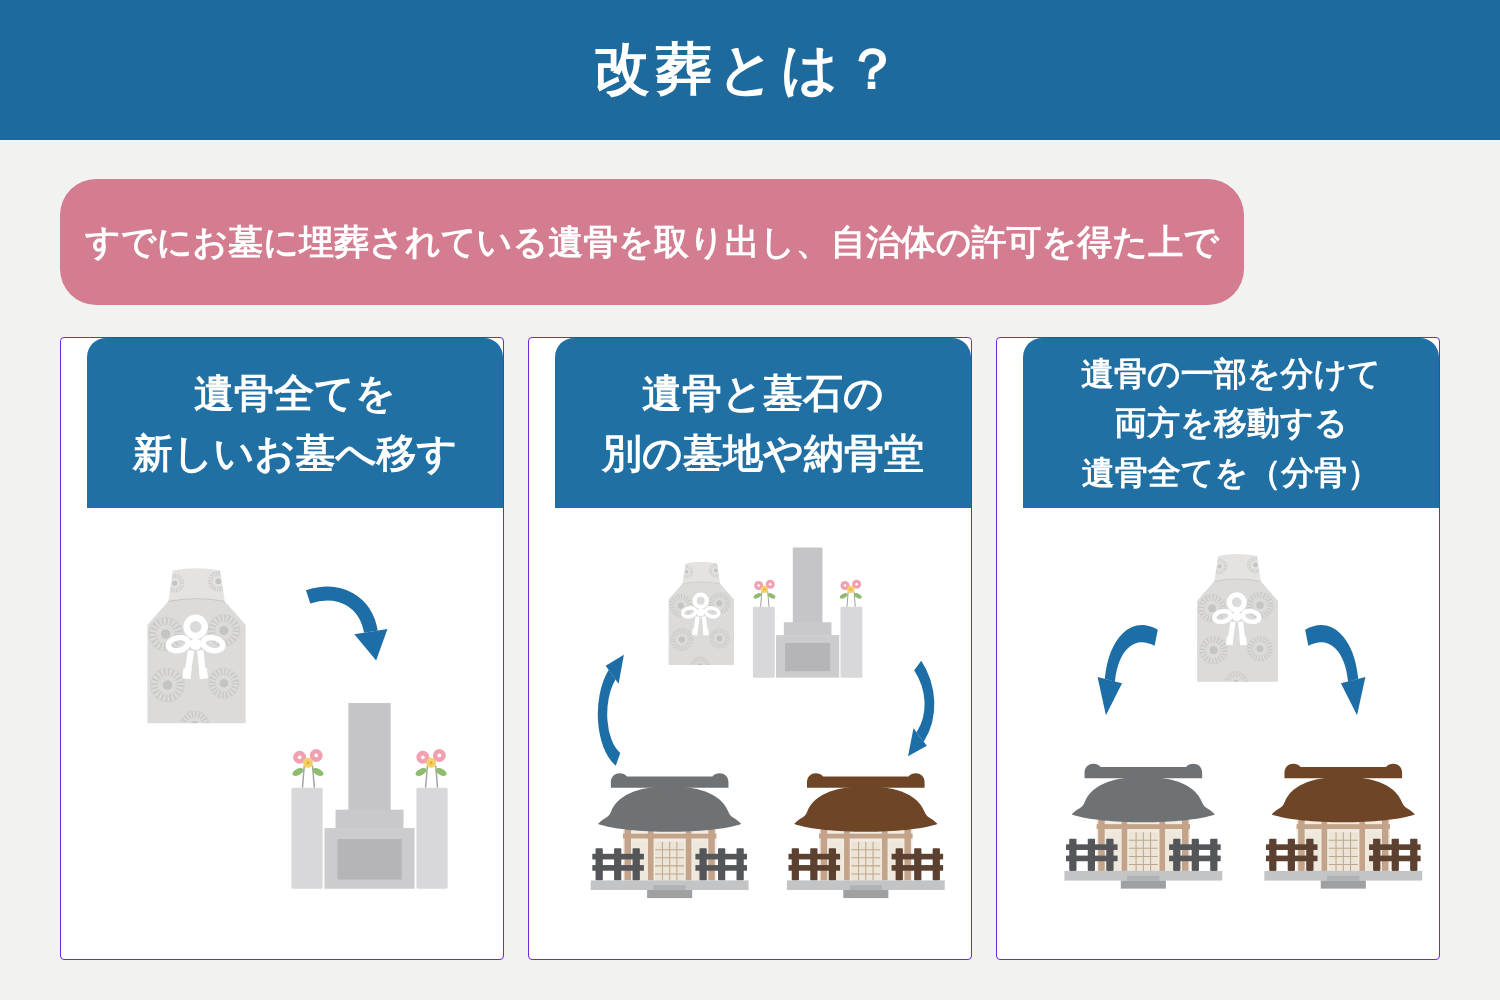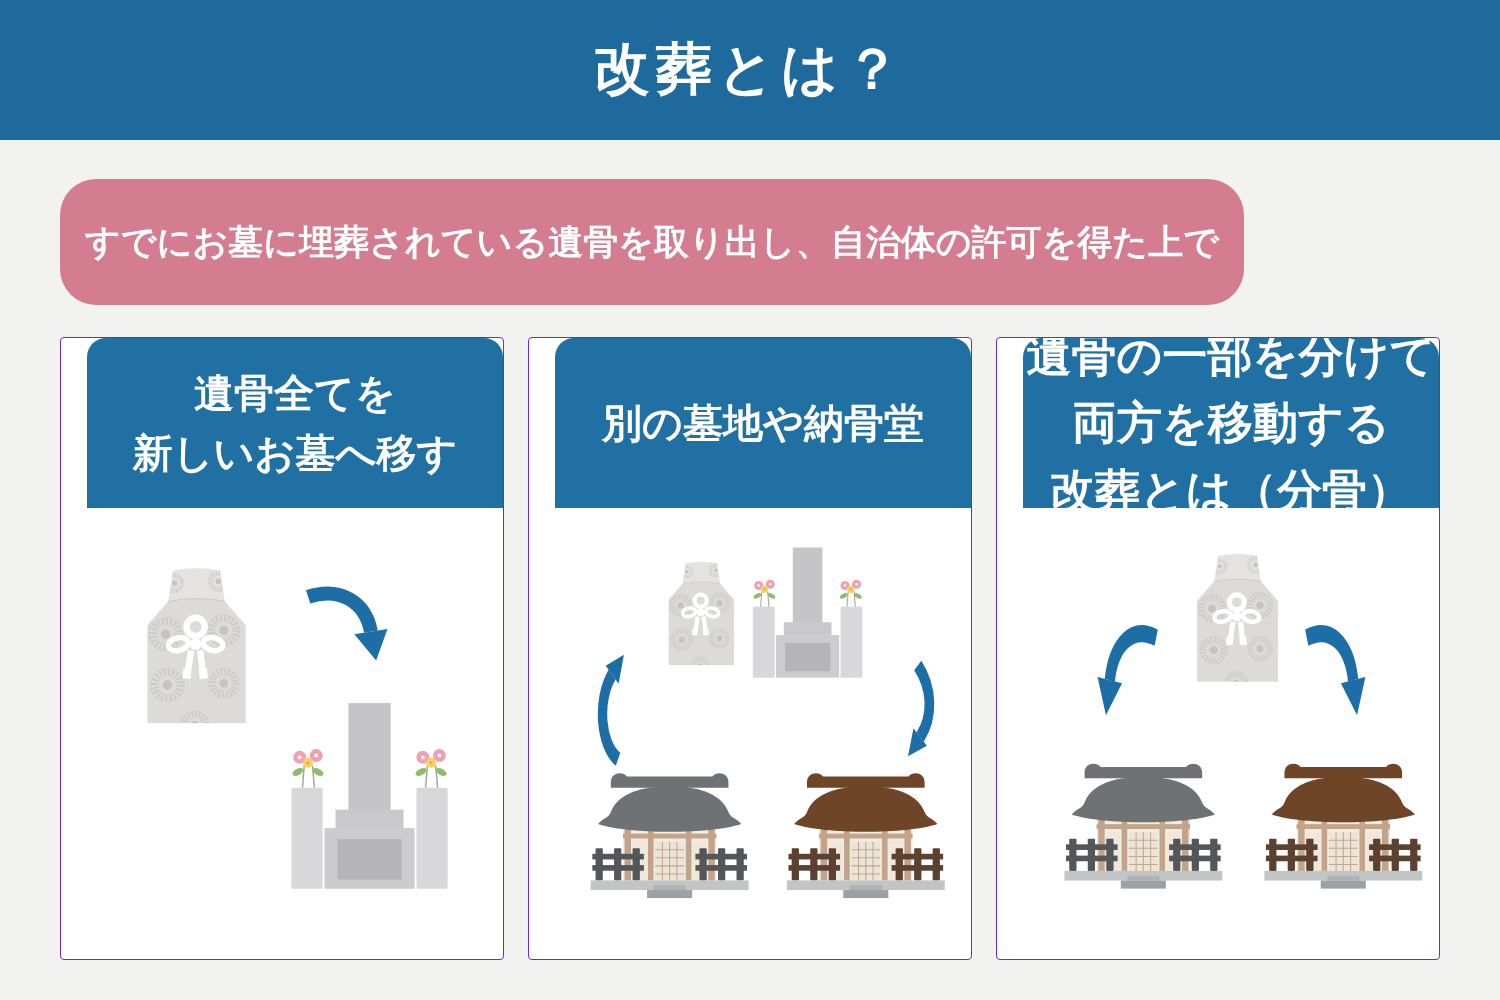--- a/index.html
+++ b/index.html
@@ -30,21 +30,21 @@
     border:1px solid #6d28d9;border-radius:4px;overflow:hidden;
     display:flex;flex-direction:column;padding-left:26px;
   }
   .card-head{
     height:170px;flex:0 0 170px;background:#2170a4;
     border-radius:19px 19px 0 0;
     display:flex;flex-direction:column;align-items:center;justify-content:center;
     color:#ffffff;font-weight:700;text-align:center;
   }
   .card-head.two{font-size:40px;line-height:1.5;}
-  .card-head.three{font-size:45px;line-height:1.5;text-align:center;}
+  .card-head.three{font-size:33px;line-height:1.5;text-align:center;}
   .card-body{flex:1;position:relative;}
   .card-body svg{position:absolute;left:0;top:0;width:100%;height:100%;}
   .defs-holder{position:absolute;width:0;height:0;overflow:hidden;}
 </style>
 </head>
 <body>
 
 <svg class="defs-holder" aria-hidden="true">
   <defs>
 
@@ -176,39 +176,40 @@
       <svg viewBox="0 0 439 450">
         <use href="#urn" transform="translate(58,51) scale(0.96)"></use>
         <use href="#arr-dr" transform="translate(226,66) scale(0.92)"></use>
         <use href="#haka" transform="translate(206,189) scale(0.97)"></use>
       </svg>
     </div>
   </section>
 
   <section class="card">
     <div class="card-head two">
+      <div>遺骨と墓石の</div>
       <div>別の墓地や納骨堂</div>
     </div>
     <div class="card-body">
       <svg viewBox="0 0 439 450">
         <use href="#arr-up" transform="translate(38,142) scale(0.62,0.95)"></use>
         <use href="#urn" transform="translate(116,44) scale(0.64)"></use>
         <use href="#haka" transform="translate(202,26) scale(0.68)"></use>
         <use href="#arr-dn" transform="translate(338,144) scale(0.64,0.92)"></use>
         <use href="#temple" transform="translate(36,261) scale(0.85)" style="--roof:#6f7275;--fence:#54565a"></use>
         <use href="#temple" transform="translate(243,261) scale(0.85)" style="--roof:#6e4526;--fence:#5c4130"></use>
       </svg>
     </div>
   </section>
 
   <section class="card">
     <div class="card-head three">
       <div>遺骨の一部を分けて</div>
       <div>両方を移動する</div>
-      <div>改葬とは（分骨）</div>
+      <div>遺骨全てを（分骨）</div>
     </div>
     <div class="card-body">
       <svg viewBox="0 0 439 450">
         <use href="#urn" transform="translate(179,36) scale(0.79)"></use>
         <use href="#arr-dl" transform="translate(78,106) scale(0.68,1.12)"></use>
         <use href="#arr-dr" transform="translate(294,106) scale(0.68,1.12)"></use>
         <use href="#temple" transform="translate(42,251) scale(0.85)" style="--roof:#6f7275;--fence:#54565a"></use>
         <use href="#temple" transform="translate(253,251) scale(0.85)" style="--roof:#6e4526;--fence:#5c4130"></use>
       </svg>
     </div>

